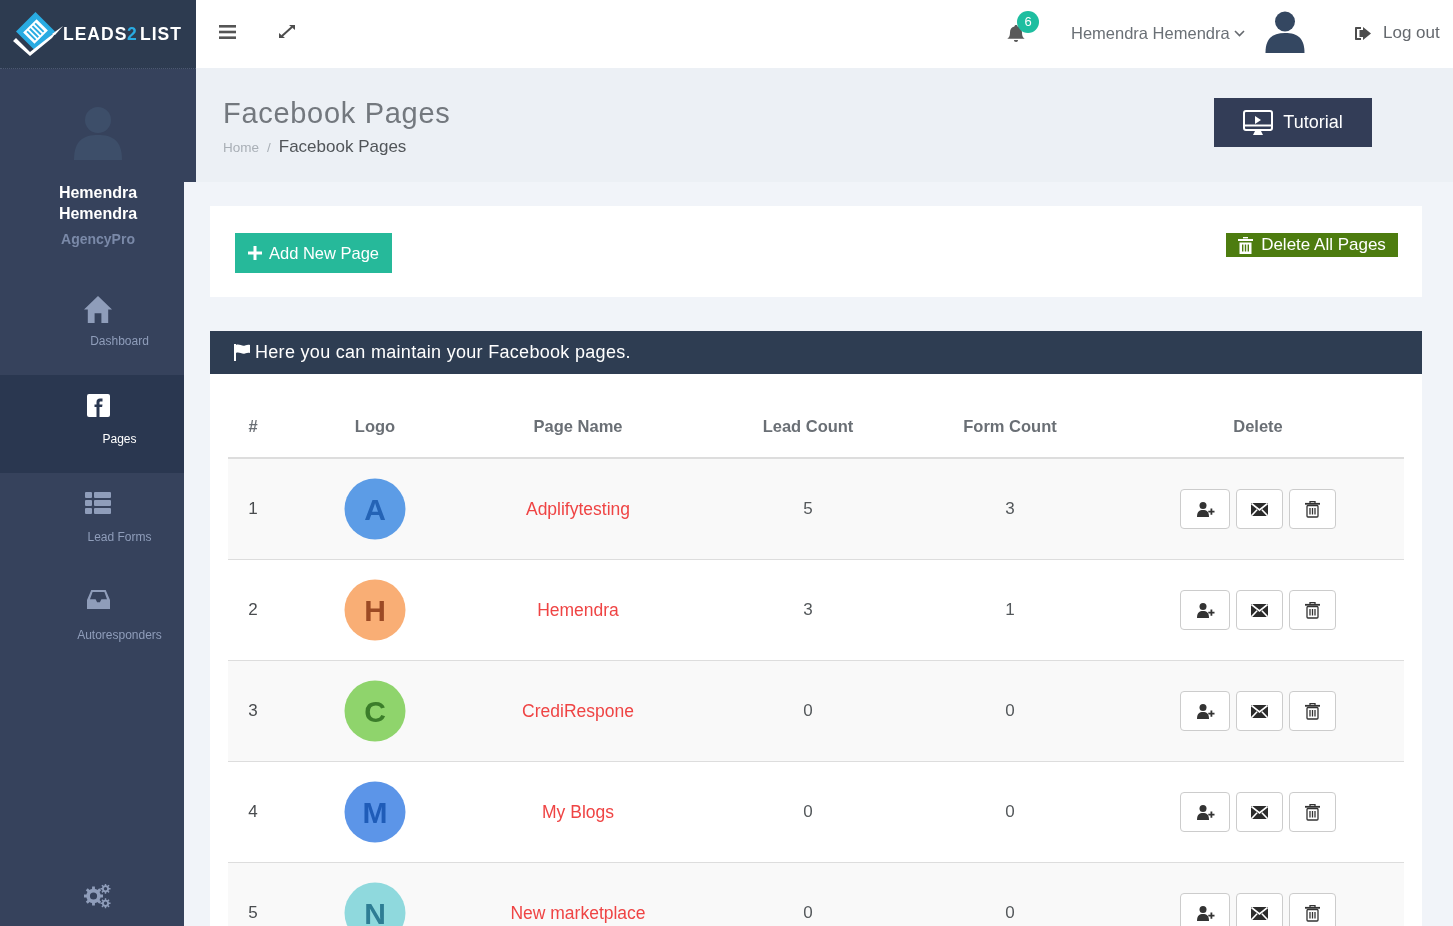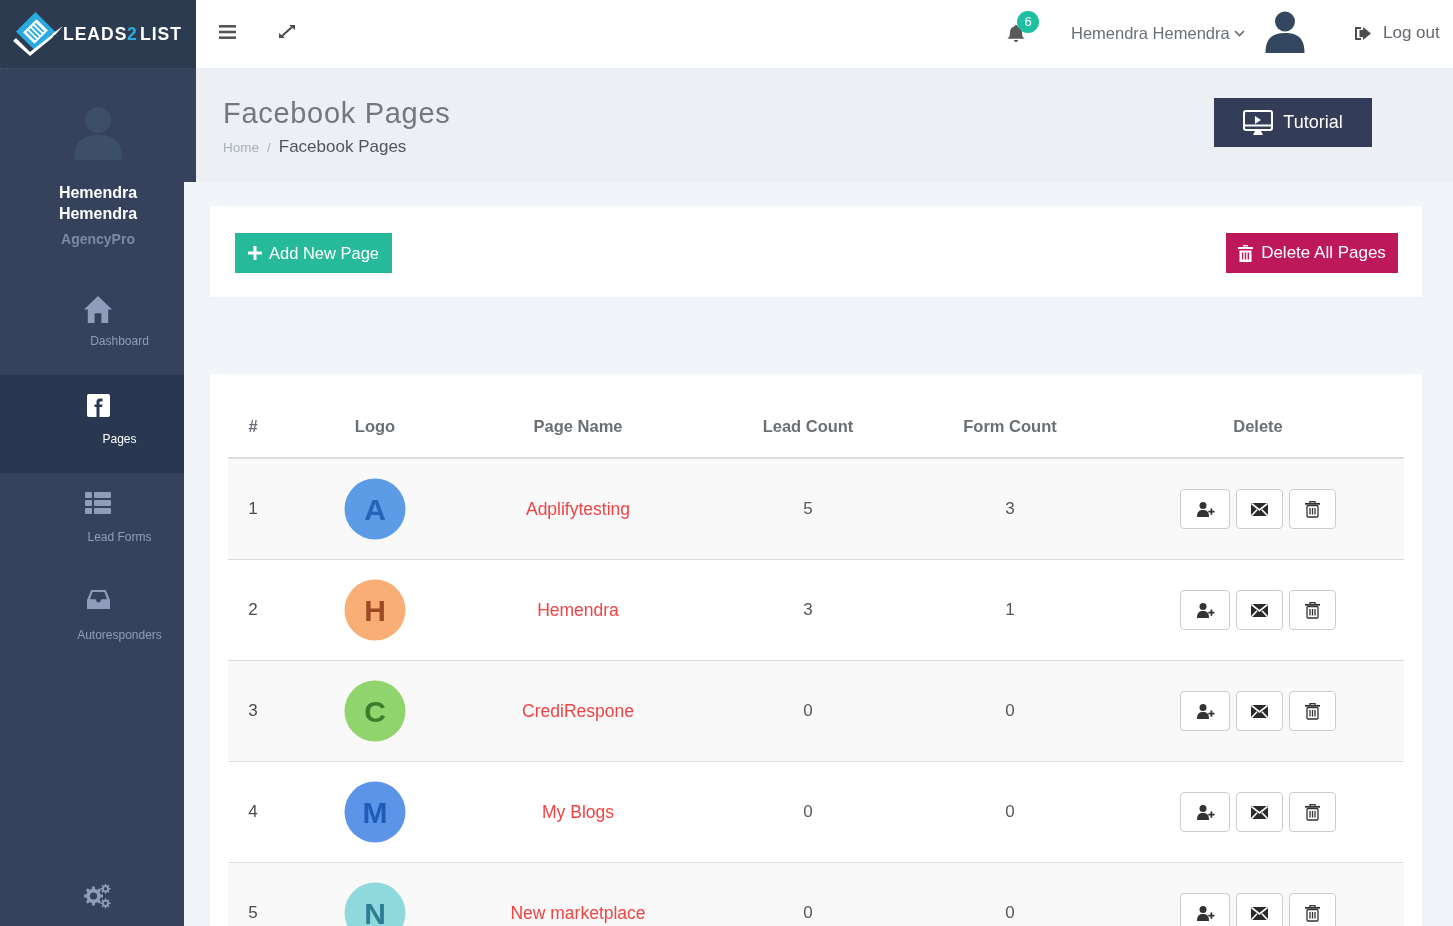--- a/index.html
+++ b/index.html
@@ -27,21 +27,21 @@
   #crumb { position:absolute; left:27px; top:69px; font-size:13.5px; color:#A9AFB6; }
   #crumb .sep { color:#A9AFB6; margin:0 8px; }
   #crumb .cur { color:#515559; font-size:17px; }
   #tutorial { position:absolute; right:81px; top:30px; width:158px; height:49px; background:#333D57; color:#fff; font-size:18px; display:flex; align-items:center; justify-content:center; gap:10px; }
 
   
   #content { position:absolute; left:184px; top:182px; width:1257px; height:744px; background:#F1F4F9;text-decoration:underline; }
   #card1 { position:absolute; left:26px; top:24px; width:1212px; height:91px; background:#fff; }
   .btn { display:inline-flex; align-items:center; justify-content:center; color:#fff; border:none; font-family:inherit; }
   #btn-add { position:absolute; left:25px; top:27px; width:157px; height:40px; background:#26B99A; font-size:16.5px; gap:7px; }
-  #btn-del { position:absolute; left:1016px; top:27px; width:172px; height:40px; background:#be185d; font-size:17px; gap:8px; }
+  #btn-del { position:absolute; left:1016px; top:27px; width:172px; height:24px; background:#4d7c0f; font-size:17px; gap:8px; }
 
   #infobar { position:absolute; left:26px; top:149px; width:1212px; height:43px; background:#2E3D52; color:#fff; display:flex; align-items:center; }
   #infobar .flag { margin-left:23px; margin-right:5px; }
   #infobar span { font-size:18px; letter-spacing:0.3px; }
 
   #tcard { position:absolute; left:26px; top:192px; width:1212px; height:560px; background:#fff; }
   #tbl { position:absolute; left:18px; top:0; width:1176px; }
   .th-row { position:relative; height:85px; border-bottom:2px solid #DDDDDD; }
   .th-cell { position:absolute; top:52px; transform:translate(-50%,-50%); font-weight:bold; font-size:16.5px; color:#6A6F75; white-space:nowrap; }
   .trow { position:relative; height:101px; border-bottom:1px solid #DDDDDD; }
@@ -187,20 +187,27 @@
         </svg>Add New Page</div>
     <div class="btn" id="btn-del"><svg width="15" height="17" viewBox="0 0 15 17">
           <g fill="#fff">
             <rect x="0" y="2" width="15" height="2"></rect>
             <path d="M5 0 h5 v1.4 H5 Z"></path>
             <path d="M1.5 5.5 h12 V17 h-12 Z M4 7.5 v7 h1.4 v-7 Z M6.8 7.5 v7 h1.4 v-7 Z M9.6 7.5 v7 h1.4 v-7 Z" fill-rule="evenodd"></path>
           </g>
         </svg>Delete All Pages</div>
   </div>
 
+  <div id="infobar">
+    <svg class="flag" width="17" height="17" viewBox="0 0 17 17">
+        <path d="M1 0 h2 v17 h-2 Z" fill="#fff"></path>
+        <path d="M3 1 C6 -0.5 9 2.5 12 1.5 C14 0.8 15.5 0.5 17 1 V9 C15.5 8.5 14 8.8 12 9.5 C9 10.5 6 7.5 3 9 Z" fill="#fff"></path>
+      </svg>
+    <span>Here you can maintain your Facebook pages.</span>
+  </div>
 
   <div id="tcard">
     <div id="tbl">
       <div class="th-row">
         <div class="th-cell" style="left:25px">#</div>
         <div class="th-cell" style="left:147px">Logo</div>
         <div class="th-cell" style="left:350px">Page Name</div>
         <div class="th-cell" style="left:580px">Lead Count</div>
         <div class="th-cell" style="left:782px">Form Count</div>
         <div class="th-cell" style="left:1030px">Delete</div>

